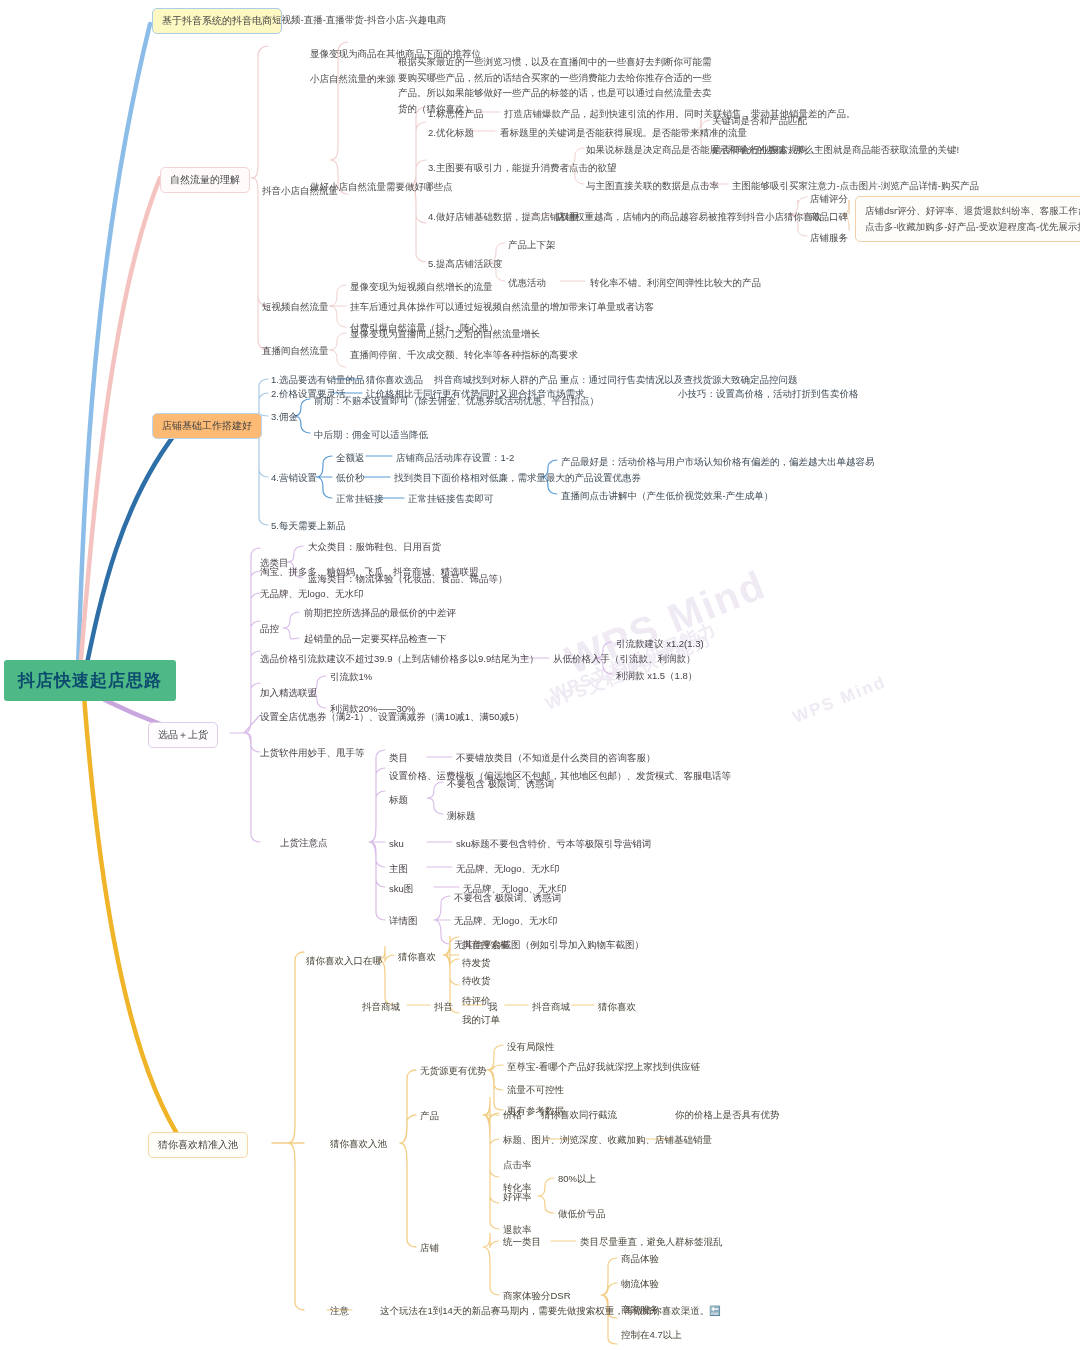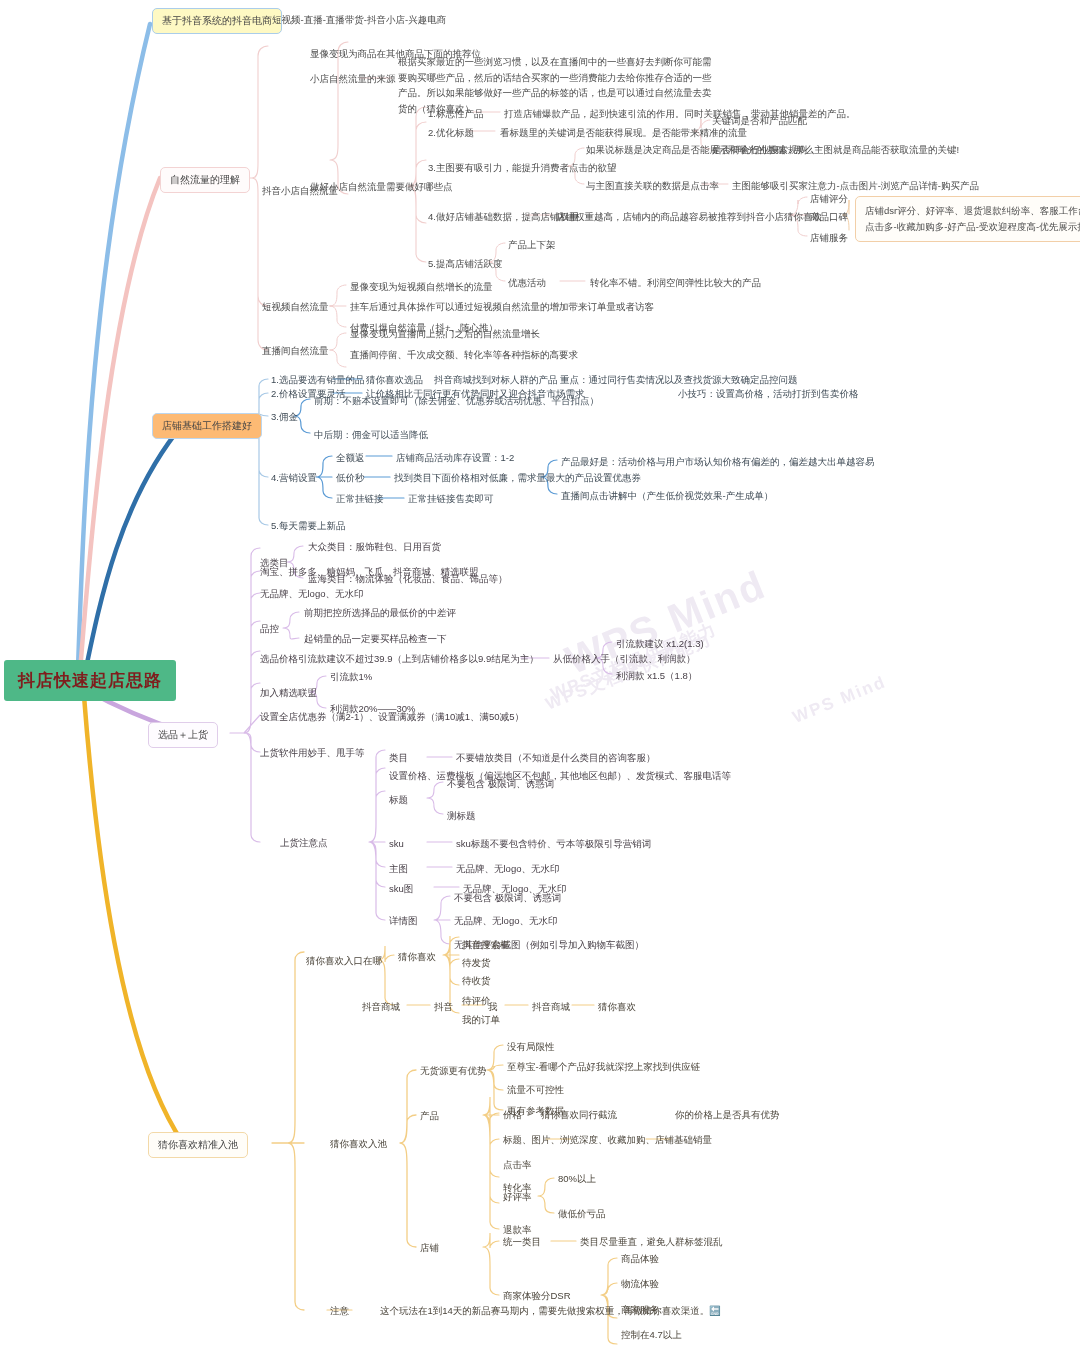--- a/index.html
+++ b/index.html
@@ -21,21 +21,21 @@
   .wm.s2 { font-size:17px; font-weight:600; }
 
   
   .node {
     position:absolute; white-space:nowrap;
     font-size:9.5px; line-height:1.45; color:#3c3c3c;
   }
 
   .root {
     position:absolute;
-    background:#4EB887; color:#7f1d1d;
+    background:#4EB887; color:#0c4a6e;
     font-size:17px; font-weight:600; letter-spacing:1px;
     padding:9px 14px; border-radius:3px; white-space:nowrap;
   }
 
   .box {
     position:absolute; white-space:nowrap;
     padding:5px 9px; border-radius:5px; border:1px solid #ccc;
     font-size:10px; color:#444; background:#fff;
   }
   .box.blue   { border-color:#aacdea; background:#fef9c3; }

